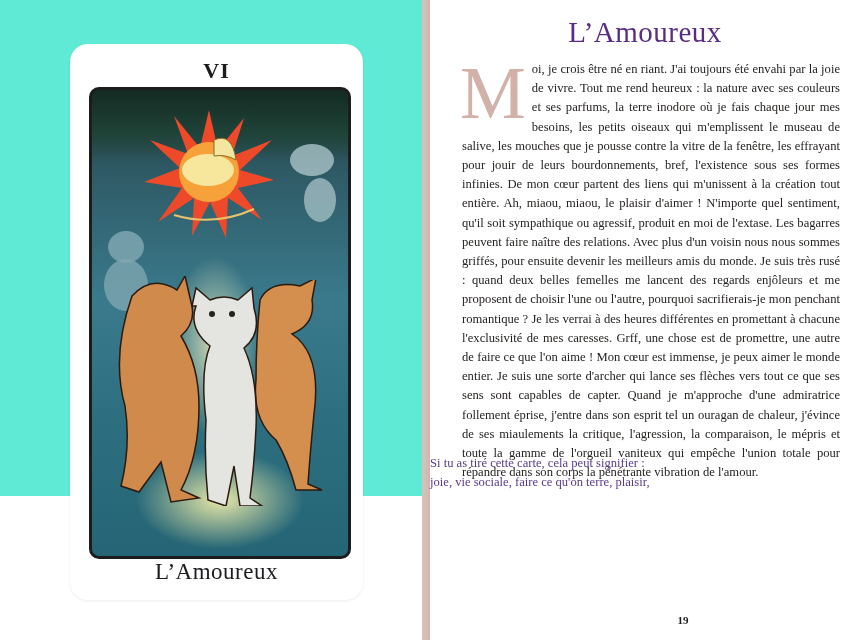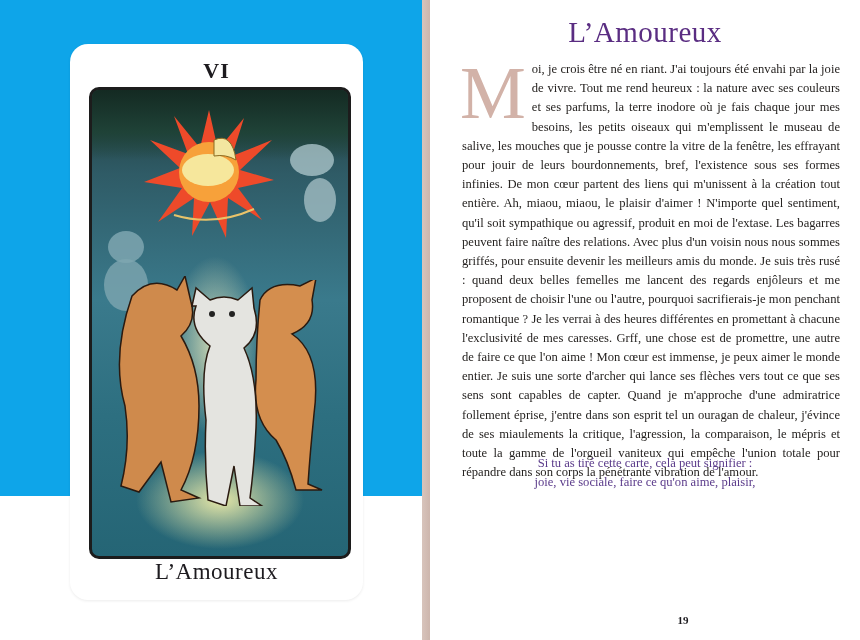--- a/index.html
+++ b/index.html
@@ -1,35 +1,35 @@
 <!DOCTYPE html>
 <html><head>
 <meta charset="utf-8">
 <style>
   html, body { margin:0; padding:0; }
   body { width:860px; height:640px; position:relative; overflow:hidden; background:#ffffff; font-family:"Liberation Serif","DejaVu Serif",serif; }
-  .left-page { position:absolute; left:0; top:0; width:430px; height:496px; background:#0ea5e9; }
+  .left-page { position:absolute; left:0; top:0; width:430px; height:496px; background:#5eead4; }
   .gutter { position:absolute; left:422px; top:0; width:8px; height:640px; background:linear-gradient(to right,#d8c4bc,#cdb6ad); }
   .card { position:absolute; left:70px; top:44px; width:293px; height:556px; background:#ffffff; border-radius:18px; box-shadow:0 1px 3px rgba(0,0,0,0.08); }
   .card-number { position:absolute; left:0; top:14px; width:100%; text-align:center; font-size:22px; font-weight:bold; color:#1d1b1f; letter-spacing:1px; }
   .card-art { position:absolute; left:19px; top:43px; width:256px; height:466px; border:3px solid #1c1c1c; border-radius:10px; overflow:hidden;
      background:
        radial-gradient(ellipse 120px 70px at 50% 88%, rgba(240,238,170,0.95), rgba(240,238,170,0) 70%),
        radial-gradient(ellipse 60px 120px at 48% 55%, rgba(245,240,190,0.8), rgba(245,240,190,0) 75%),
        linear-gradient(180deg,#1f3b3a 0%,#2f5b66 18%,#3a7a8c 45%,#2d6f80 70%,#256575 100%);
   }
   .tree-band { position:absolute; left:0; top:0; width:100%; height:70px; background:linear-gradient(180deg,#142a22 0%,#1f4237 60%,rgba(40,80,80,0) 100%); }
   .burst { position:absolute; left:52px; top:20px; width:130px; height:130px; }
   .cat { position:absolute; }
   .cat-title { position:absolute; left:0; top:515px; width:100%; text-align:center; font-size:23px; color:#1d1b1f; letter-spacing:0.5px; }
   .right-page { position:absolute; left:430px; top:0; width:430px; height:640px; background:#ffffff; }
   .chapter-title { position:absolute; left:0; top:16px; width:430px; text-align:center; font-size:29px; color:#5a2d82; letter-spacing:0.5px; }
   .body-text { position:absolute; left:32px; top:60px; width:378px; font-size:12.6px; line-height:19.2px; color:#262321; text-align:justify; hyphens:auto; }
   .drop-cap { float:left; font-size:74px; line-height:58px; margin:4px 6px 0 -2px; color:#d2b2a8; height:58px; }
-  .meaning { position:absolute; left:0; top:454px; width:430px; text-align:center; font-size:12.6px; line-height:19px; color:#5a3a8a; }
+  .meaning { position:absolute; left:0; top:454px; width:430px; text-align:left; font-size:12.6px; line-height:19px; color:#5a3a8a; }
   .page-number { position:absolute; left:0; top:614px; width:430px; text-align:center; font-size:11px; font-weight:bold; color:#1d1b1f;margin-left:38px; }
 </style>
 </head>
 <body>
 
 <div class="left-page">
   <div class="card">
     <div class="card-number">VI</div>
     <div class="card-art">
       <div class="tree-band"></div>
@@ -67,16 +67,16 @@
   <div class="gutter"></div>
 </div>
 
 <div class="right-page">
   <div class="chapter-title">L’Amoureux</div>
   <div class="body-text">
     <span class="drop-cap">M</span><span>oi, je crois être né en riant. J'ai toujours été envahi par la joie de vivre. Tout me rend heureux : la nature avec ses couleurs et ses parfums, la terre inodore où je fais chaque jour mes besoins, les petits oiseaux qui m'emplissent le museau de salive, les mouches que je pousse contre la vitre de la fenêtre, les effrayant pour jouir de leurs bourdonnements, bref, l'existence sous ses formes infinies. De mon cœur partent des liens qui m'unissent à la création tout entière. Ah, miaou, miaou, le plaisir d'aimer ! N'importe quel sentiment, qu'il soit sympathique ou agressif, produit en moi de l'extase. Les bagarres peuvent faire naître des relations. Avec plus d'un voisin nous nous sommes griffés, pour ensuite devenir les meilleurs amis du monde. Je suis très rusé : quand deux belles femelles me lancent des regards enjôleurs et me proposent de choisir l'une ou l'autre, pourquoi sacrifierais-je mon penchant romantique ? Je les verrai à des heures différentes en promettant à chacune l'exclusivité de mes caresses. Grff, une chose est de promettre, une autre de faire ce que l'on aime ! Mon cœur est immense, je peux aimer le monde entier. Je suis une sorte d'archer qui lance ses flèches vers tout ce que ses sens sont capables de capter. Quand je m'approche d'une admiratrice follement éprise, j'entre dans son esprit tel un ouragan de chaleur, j'évince de ses miaulements la critique, l'agression, la comparaison, le mépris et toute la gamme de l'orgueil vaniteux qui empêche l'union totale pour répandre dans son corps la pénétrante vibration de l'amour.</span>
   </div>
   <div class="meaning">
     <div>Si tu as tiré cette carte, cela peut signifier :</div>
-    <div>joie, vie sociale, faire ce qu'on aime, plaisir,</div>
+    <div>joie, vie sociale, faire ce qu'on terre, plaisir,</div>
   </div>
   <div class="page-number">19</div>
 </div>
 
 </body></html>

